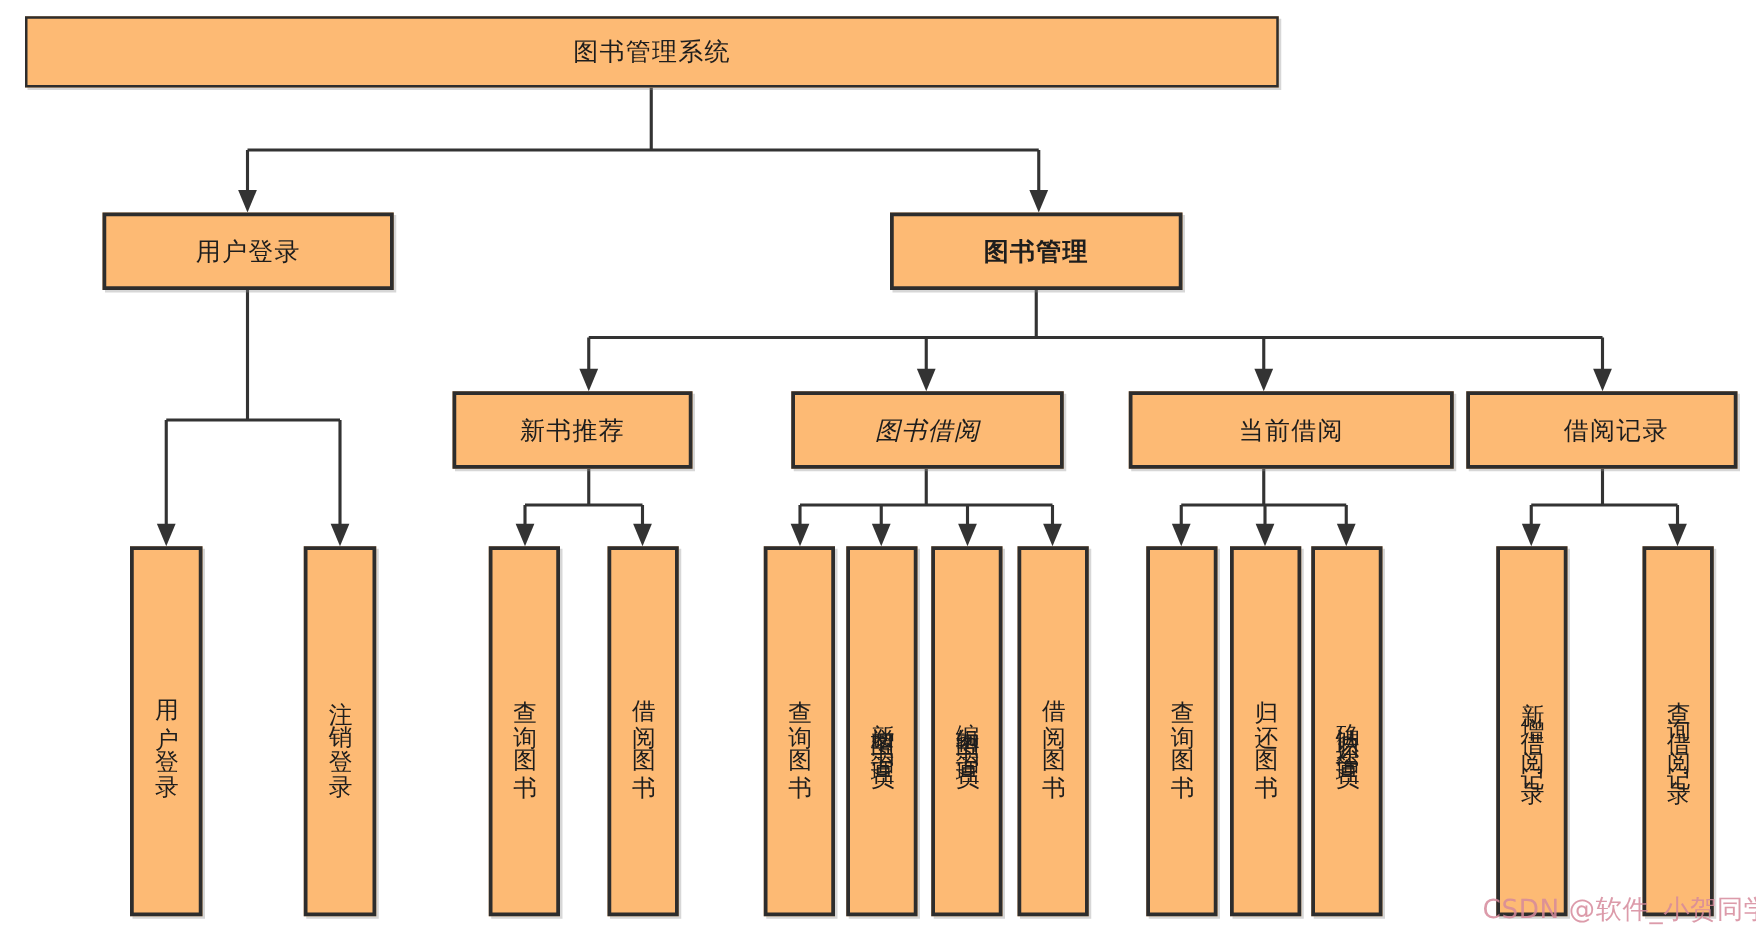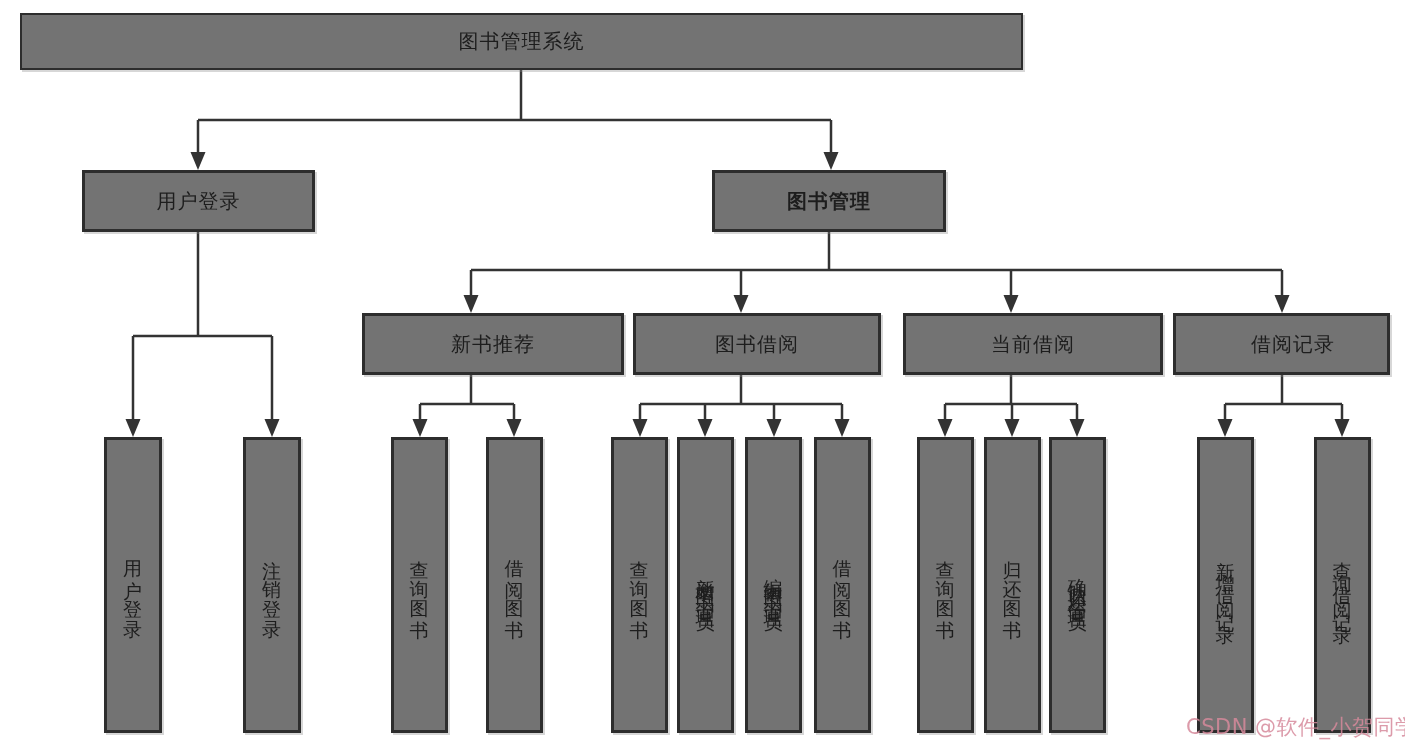--- a/index.html
+++ b/index.html
@@ -14,21 +14,21 @@
   }
   svg.connectors {
     position: absolute;
     left: 0; top: 0;
     width: 1405px; height: 747px;
     z-index: 1;
   }
   .node {
     position: absolute;
     box-sizing: border-box;
-    background: #737373;
+    background: #fdba74;
     border: 3px solid #2d2d2d;
     display: flex;
     align-items: center;
     justify-content: center;
     z-index: 2;
     box-shadow: 2px 2px 0 rgba(140,140,140,0.35);
   }
   .hbox { font-size: 20px; letter-spacing: 1px; white-space: nowrap; }
   .root-box { border-width: 2px; }
   .vbox {
@@ -38,22 +38,22 @@
     line-height: 1;
   }
   .ls-wide  { letter-spacing: 20px; }
   .ls-mid   { letter-spacing: 13px; }
   .ls-tight { letter-spacing: 5px; }
 
   
   #n-root  { left: 20px;   top: 13px;  width: 1003px; height: 57px; }
   #n-login { left: 82px;   top: 170px; width: 233px;  height: 62px; }
   #n-mgmt  { left: 712px;  top: 170px; width: 234px;  height: 62px; font-weight: bold; }
-  #n-rec   { left: 362px;  top: 313px; width: 262px;  height: 62px; }
-  #n-bor   { left: 633px;  top: 313px; width: 248px;  height: 62px; }
+  #n-rec   { left: 362px;  top: 313px; width: 192px;  height: 62px; }
+  #n-bor   { left: 633px;  top: 313px; width: 218px;  height: 62px; font-style: italic; }
   #n-cur   { left: 903px;  top: 313px; width: 260px;  height: 62px; }
   #n-hist  { left: 1173px; top: 313px; width: 217px;  height: 62px; padding-left: 23px; }
 
   .leaf { top: 437px; height: 296px; width: 57px; }
   #l-a1 { left: 104px; width: 58px; }
   #l-a2 { left: 243px; width: 58px; }
   #l-b1 { left: 391px; }
   #l-b2 { left: 486px; }
   #l-c1 { left: 611px; }
   #l-c2 { left: 677px; }

